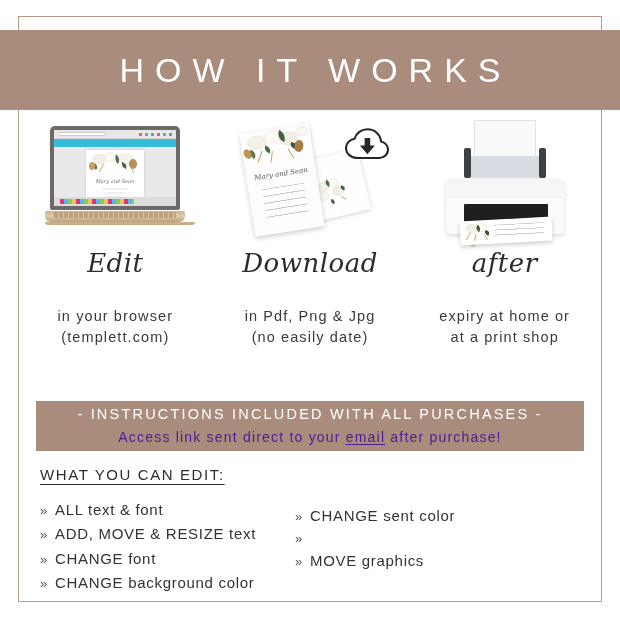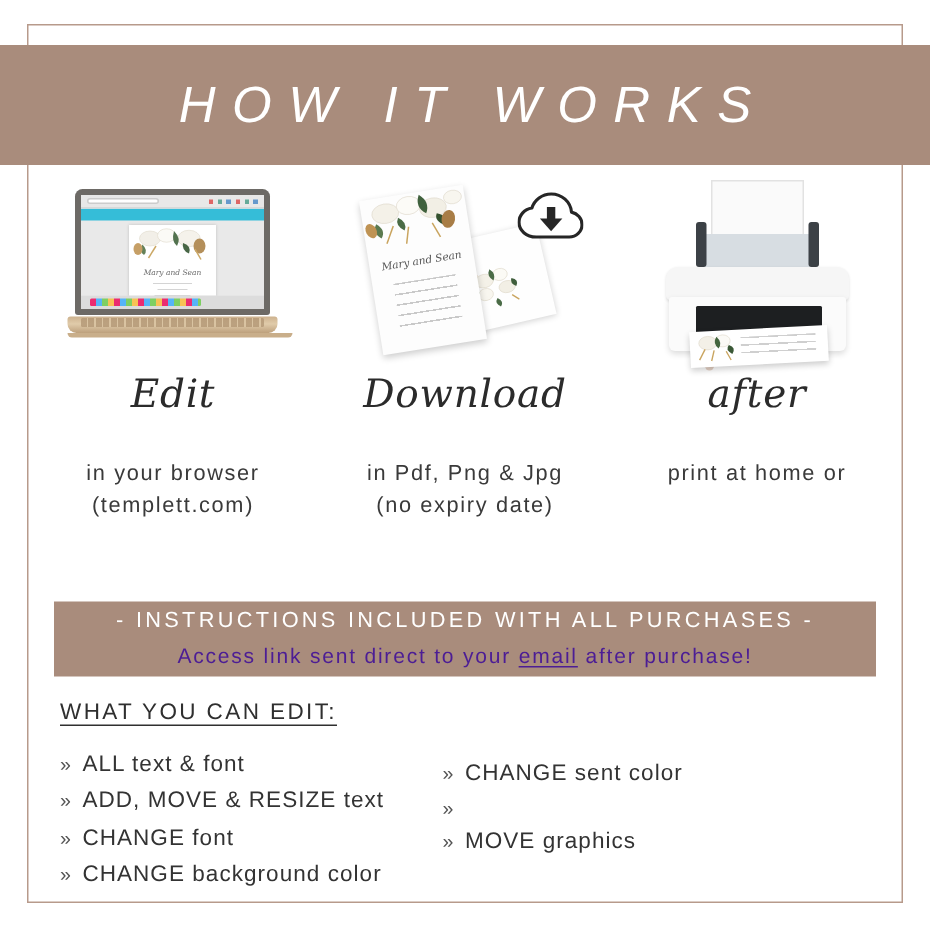--- a/index.html
+++ b/index.html
@@ -13,21 +13,21 @@
 
   
   .frame{
     position:absolute;left:18px;top:16px;width:584px;height:586px;
     border:1.5px solid #b79a8b;box-sizing:border-box;pointer-events:none;
   }
 
   
   .header-banner{
     position:absolute;left:0;top:30px;width:620px;height:80px;
-    background:#a98c7c;display:flex;align-items:center;justify-content:center;font-style:italic;
+    background:#a98c7c;display:flex;align-items:center;justify-content:center;
   }
   .header-title{
     color:#ffffff;font-size:34px;letter-spacing:11px;font-weight:300;
     font-family:"Liberation Sans", sans-serif;
     text-indent:11px;line-height:1;white-space:nowrap;
   }
 
   
   .steps{
     position:absolute;left:18px;top:118px;width:584px;height:240px;
@@ -262,21 +262,21 @@
             <g fill="#262626">
               <rect x="19.6" y="10" width="5.6" height="9"></rect>
               <polygon points="14.9,17.6 29.9,17.6 22.4,26.2"></polygon>
             </g>
           </svg>
         </div>
       </div>
       <div class="script">Download</div>
       <div class="step-cap">
         <span>in Pdf, Png &amp; Jpg</span>
-        <span>(no expiry date)</span>
+        <span>(no easily date)</span>
       </div>
     </div>
 
     <div class="step">
       <div class="step-art">
         <div class="printer">
           <div class="pr-paper-in"></div>
           <div class="pr-tray"></div>
           <div class="pr-tray-l"></div>
           <div class="pr-tray-r"></div>
@@ -296,21 +296,22 @@
                   <path d="M14 11 L12 18"></path>
                   <path d="M22 12 L25 18"></path>
               </g>
             </svg>
             <div class="pr-out-lines"></div>
           </div>
         </div>
       </div>
       <div class="script">after</div>
       <div class="step-cap">
-        <span>print at home or</span>
+        <span>expiry at home or</span>
+        <span>at a print shop</span>
       </div>
     </div>
   </div>
 
   <div class="instr-banner">
     <div class="instr-line1">- INSTRUCTIONS INCLUDED WITH ALL PURCHASES -</div>
     <div class="instr-line2"><span>Access link sent direct to your </span><u>email</u><span> after purchase!</span></div>
   </div>
 
   <div class="edit-heading">WHAT YOU CAN EDIT:</div>

